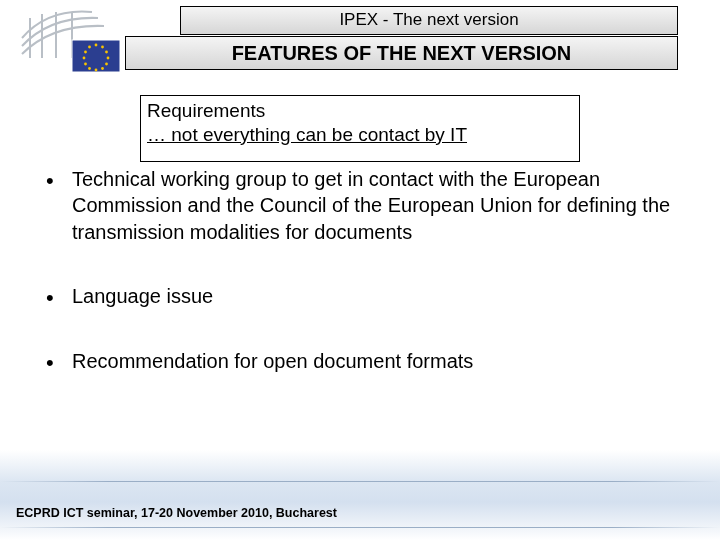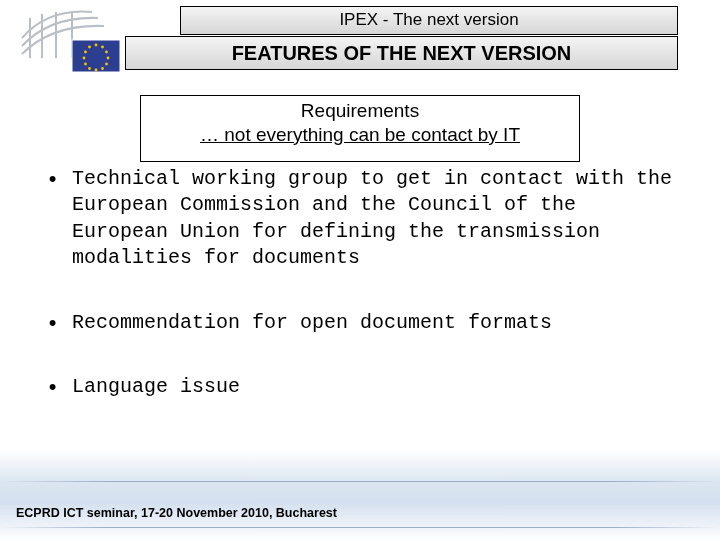--- a/index.html
+++ b/index.html
@@ -36,41 +36,39 @@
     font-weight: bold;
     line-height: 32px;
   }
 
   .req-box {
     position: absolute;
     top: 95px;
     left: 140px;
     width: 440px;
     border: 1px solid #000;
-    text-align: center;
     padding: 3px 6px 14px;
     font-size: 19px;
     line-height: 1.25;
   }
   .req-box .line2 { text-decoration: underline; }
 
   .bullets {
     position: absolute;
     top: 166px;
     left: 46px;
     right: 44px;
     font-size: 20px;
     line-height: 1.32;
   }
   .bullets li {
     list-style: none;
     position: relative;
     padding-left: 26px;
     margin-bottom: 38px;
-    font-family: Liberation Mono, monospace;
   }
   .bullets li::before {
     content: "•";
     position: absolute;
     left: 0;
     top: 0;
     font-size: 22px;
   }
 
   .footer-gradient {
@@ -143,22 +141,22 @@
   <div class="title-bar-1">IPEX - The next version</div>
   <div class="title-bar-2">FEATURES OF THE NEXT VERSION</div>
 
   <div class="req-box">
     <div>Requirements</div>
     <div class="line2">… not everything can be contact by IT</div>
   </div>
 
   <ul class="bullets">
     <li>Technical working group to get in contact with the European Commission and the Council of the European Union for defining the transmission modalities for documents</li>
+    <li>Language issue</li>
     <li>Recommendation for open document formats</li>
-    <li>Language issue</li>
   </ul>
 
   <div class="footer-gradient"></div>
   <div class="footer-line fl1"></div>
   <div class="footer-line fl2"></div>
   <div class="footer-text">ECPRD ICT seminar, 17-20 November 2010, Bucharest</div>
 
 </div>
 
 </body></html>

